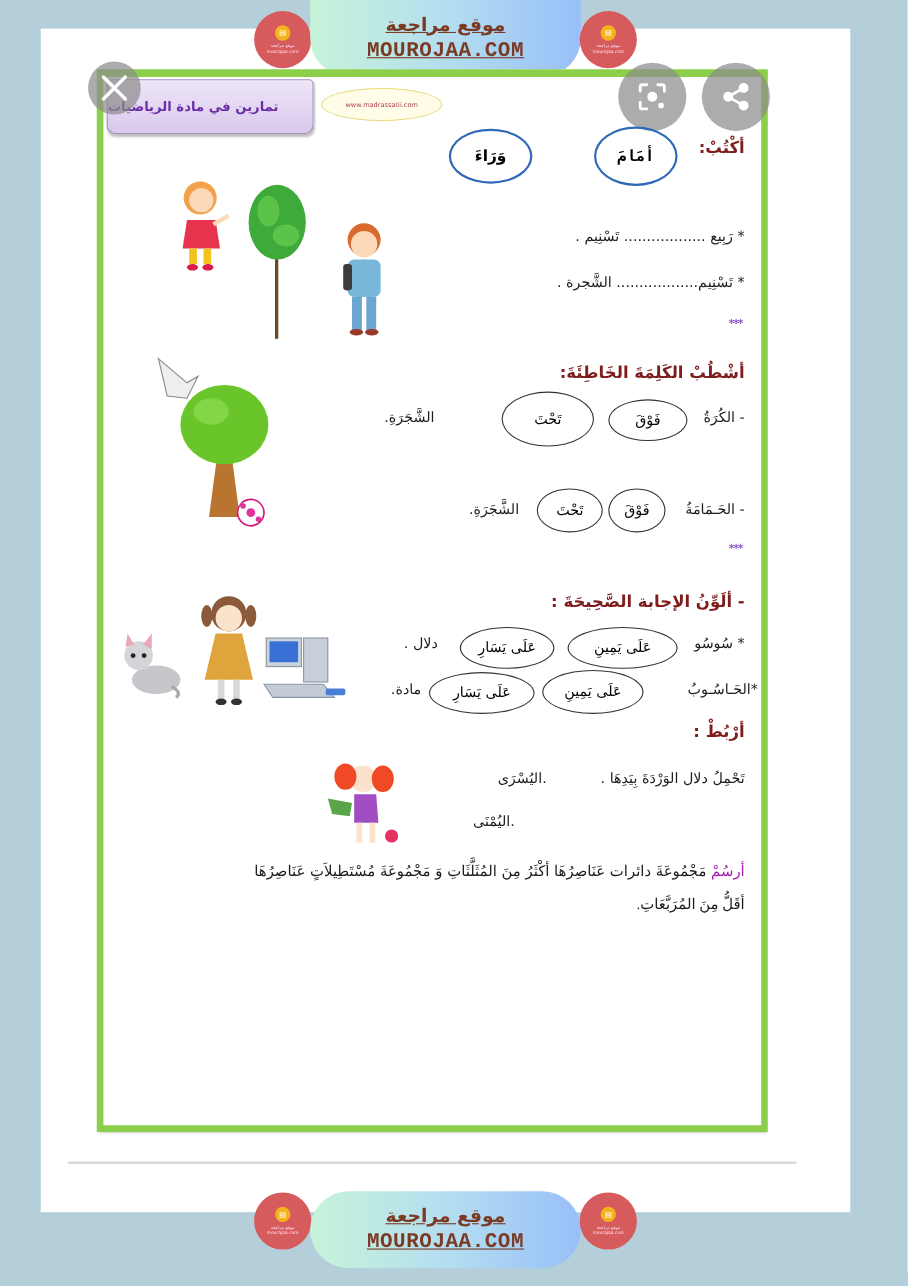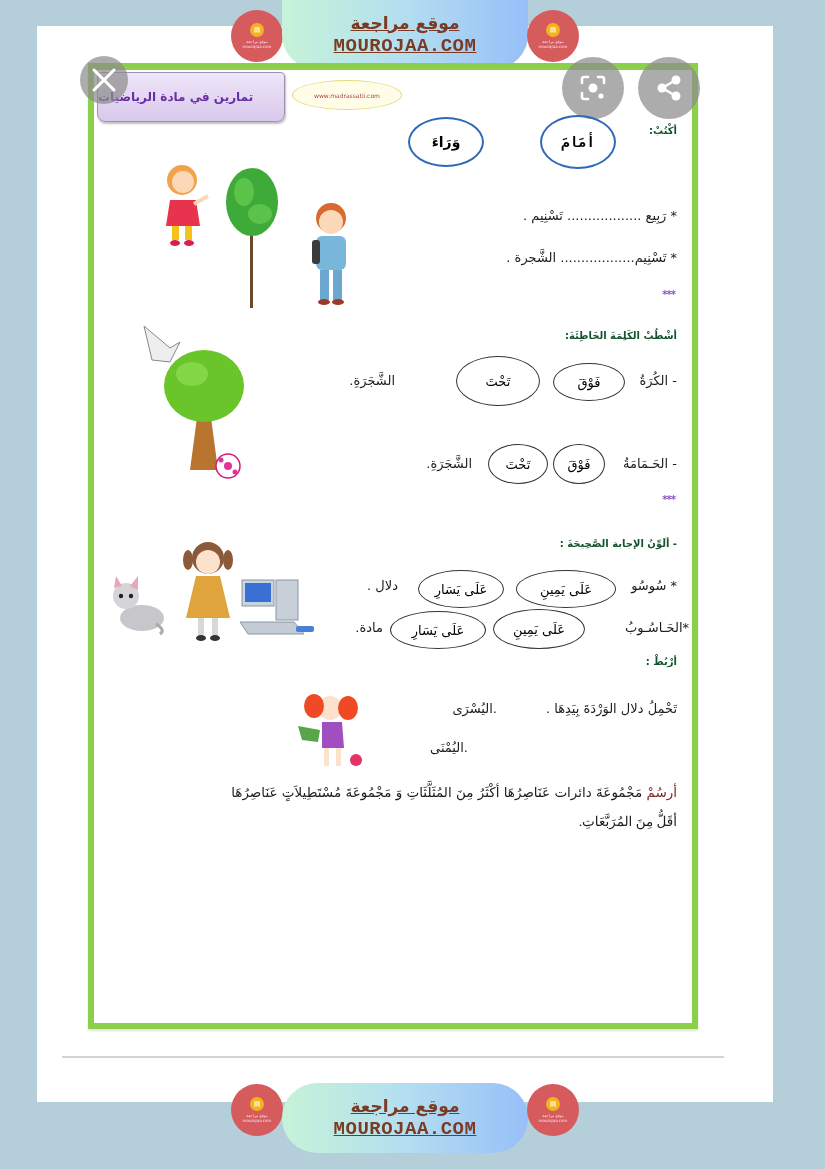--- a/index.html
+++ b/index.html
@@ -63,21 +63,21 @@
   .site-logo {
     position: absolute; left: 292px; top: 80px; width: 110px; height: 30px;
     border: 1px solid #e8d97c; border-radius: 50%;
     background: #fffde8; display: flex; align-items: center; justify-content: center;
     font-size: 6px; color: #b03b4d;
   }
   .txt {
     position: absolute; font-family: "DejaVu Sans", sans-serif; font-size: 13px; color: #1c1c1c;
     white-space: nowrap; direction: rtl; text-align: right;
   }
-  .heading { color: #14532d; font-size: 10px; font-weight: bold; }
+  .heading { color: #7f1d1d; font-size: 15px; font-weight: bold; }
   .stars { color: #8a56c8; font-size: 10px; font-weight: bold; letter-spacing: -1px; }
   .oval {
     position: absolute; border: 1.5px solid #333; border-radius: 50%;
     display: flex; align-items: center; justify-content: center;
     font-size: 13px; color: #000000; direction: rtl;
   }
   .oval.blue { border: 2px solid #2f6ab7; font-weight: bold; font-size: 14px; }
   .illus { position: absolute; }
 </style>
 </head>
@@ -233,21 +233,21 @@
   <ellipse cx="20" cy="16" rx="10" ry="12" fill="#ef4a25"></ellipse>
   <ellipse cx="54" cy="18" rx="10" ry="12" fill="#ef4a25"></ellipse>
   <path d="M28 32 L48 32 L50 58 L28 58 Z" fill="#a04ec2"></path>
   <path d="M4 36 L26 40 L24 52 L8 50 Z" fill="#5aa54a"></path>
   <rect x="30" y="58" width="5" height="18" fill="#fbe2cc"></rect>
   <rect x="42" y="58" width="5" height="18" fill="#fbe2cc"></rect>
   <circle cx="62" cy="70" r="6" fill="#e63366"></circle>
 </svg>
 
 <div class="txt" style="right:148px; top:784px; font-size:13.5px;">
-  <span style="color:#7f1d1d;">أرسُمْ</span>
+  <span style="color:#a21caf;">أرسُمْ</span>
   <span>مَجْمُوعَةَ دائرات عَنَاصِرُهَا أكْثَرُ مِنَ المُثَلَّثَاتِ وَ مَجْمُوعَةَ مُسْتَطِيلاَتٍ عَنَاصِرُهَا</span>
 </div>
 <div class="txt" style="right:148px; top:813px; font-size:13.5px;font-family:Liberation Serif, serif;">أقَلُّ مِنَ المُرَبَّعَاتِ.</div>
 
 <div class="divider"></div>
 
 <div class="logo" style="left:231px; top:1084px;">
   <div class="book">▤</div>
   <div class="tiny">موقع مراجعة</div>
   <div class="tiny">mourajaa.com</div>

